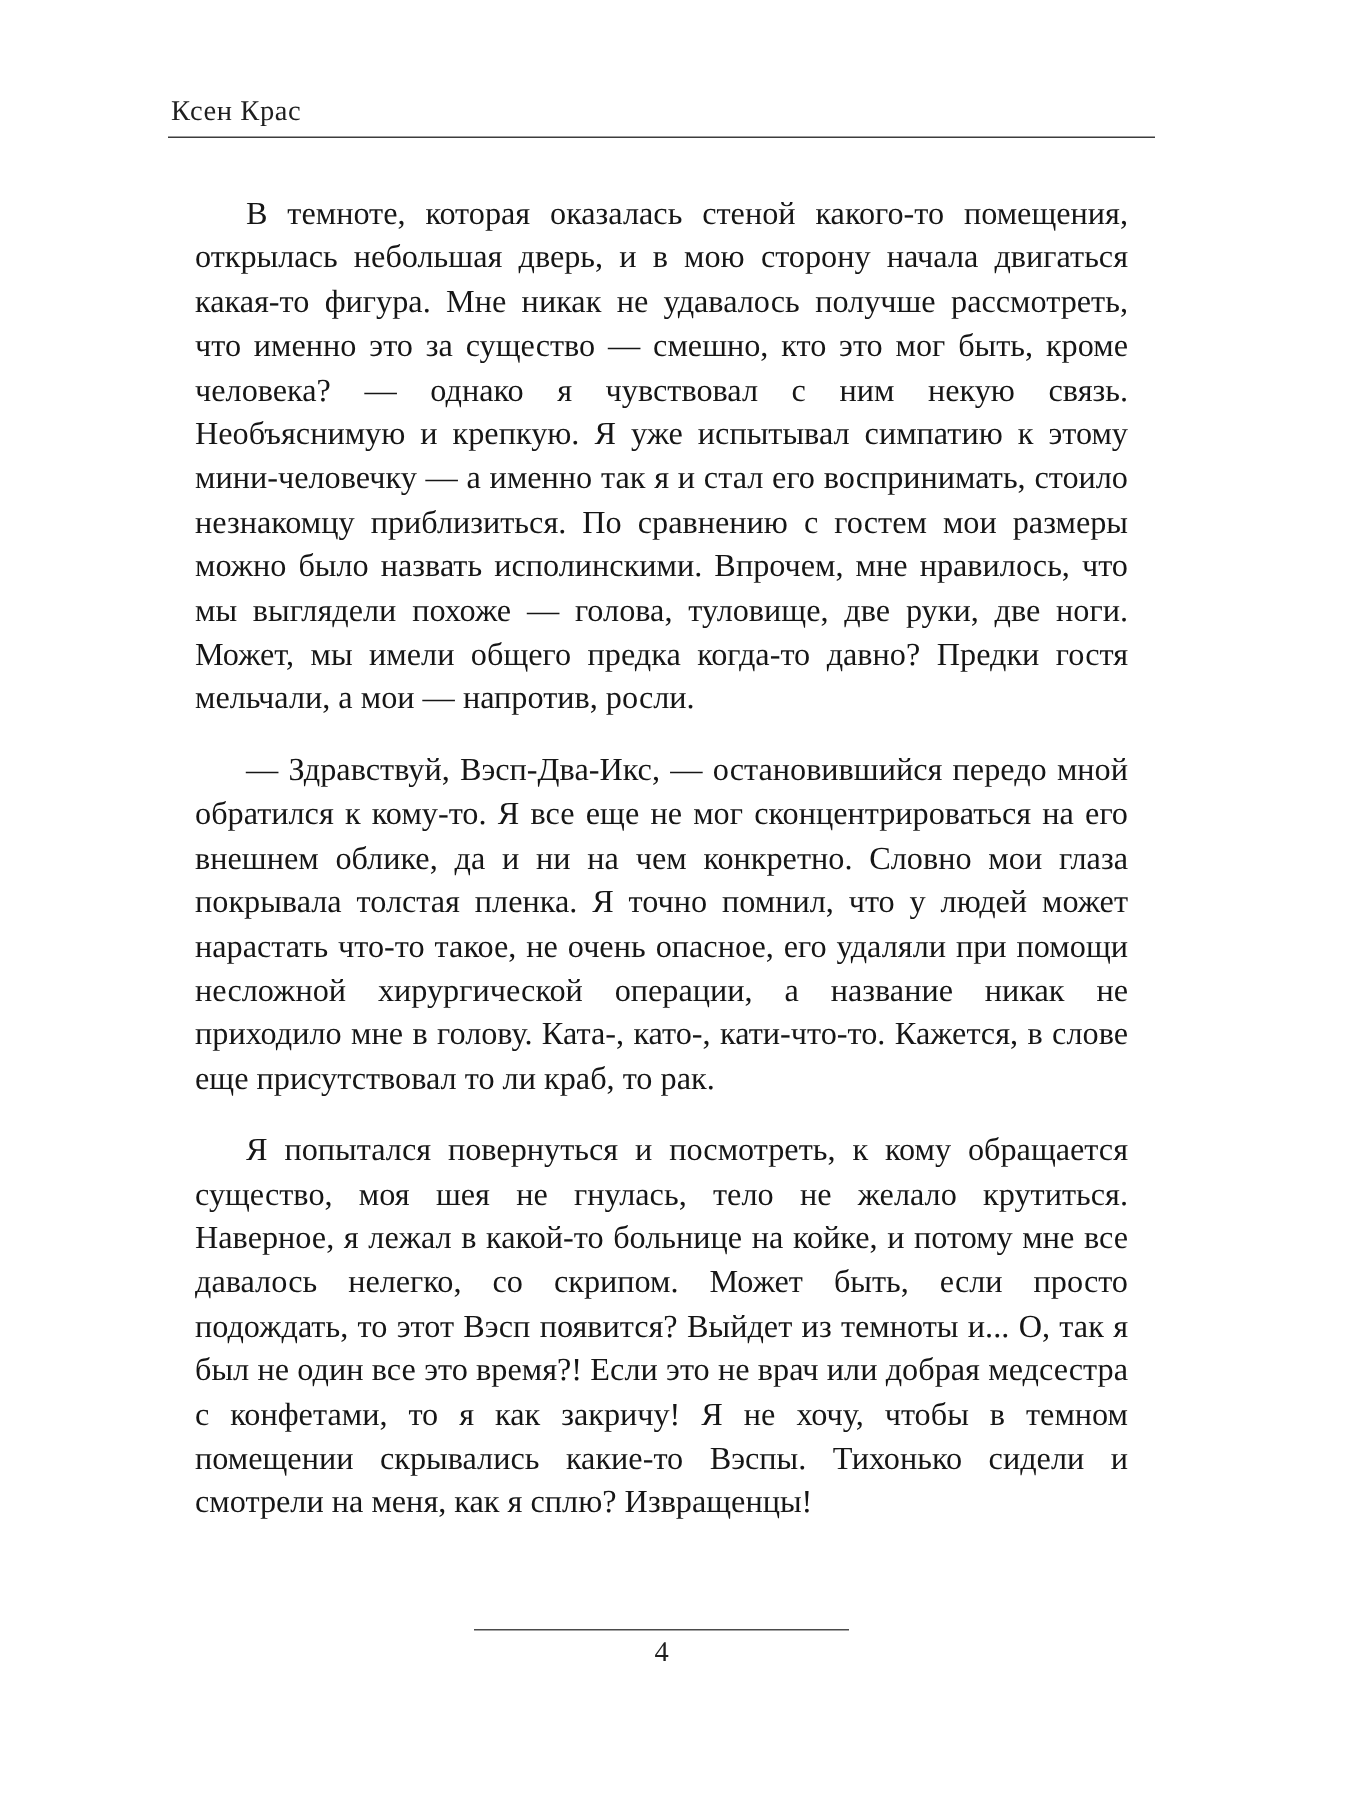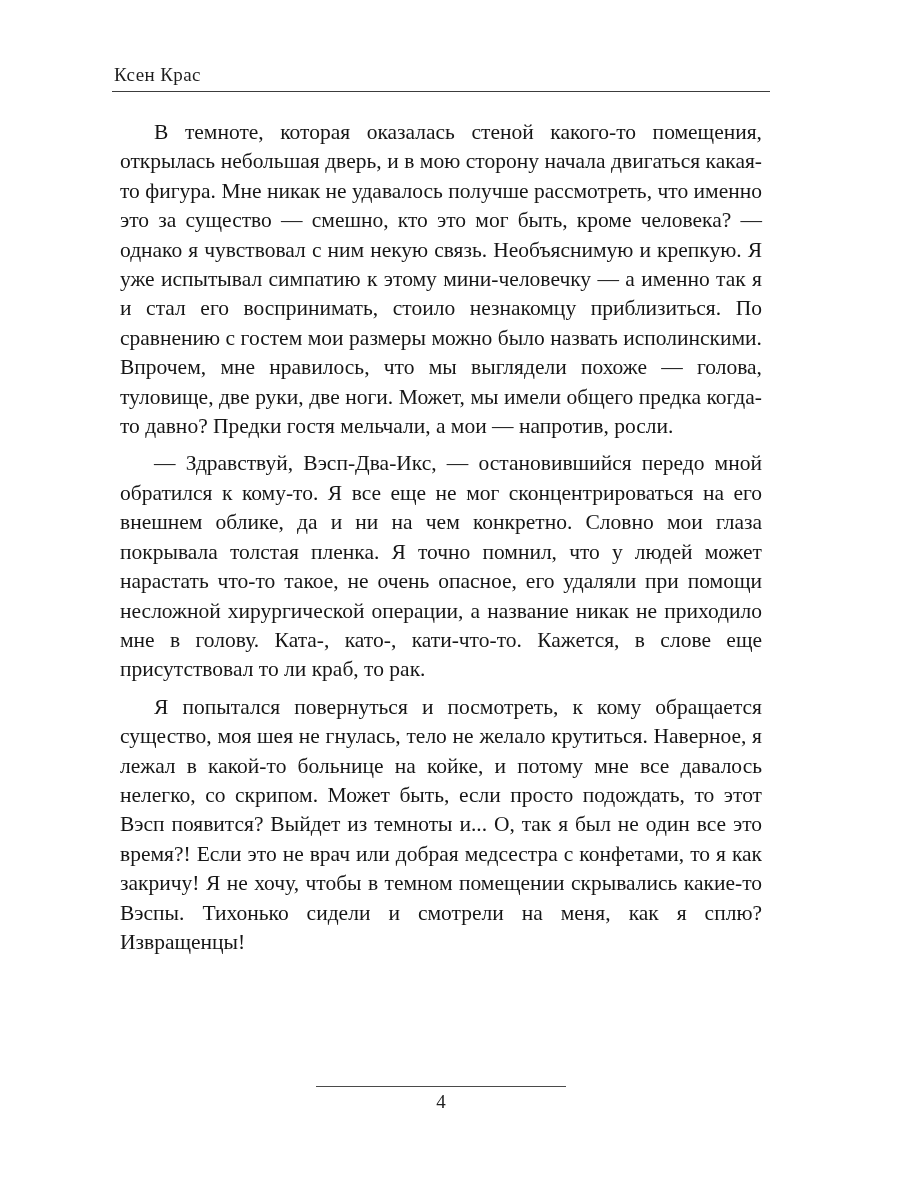--- a/index.html
+++ b/index.html
@@ -45,21 +45,21 @@
     left: 112px;
     width: 658px;
     font-size: 21.5px;
     line-height: 29.4px;
     text-align: justify;
     hyphens: auto;
     -webkit-hyphens: auto;
     color: #161616;
   }
   .content p {
-    margin: 8px;
+    margin: 18px;
     padding: 0;
     text-indent: 34px;
   }
   .footer {
     position: absolute;
     top: 1086px;
     left: 112px;
     width: 658px;
     text-align: center;
   }

